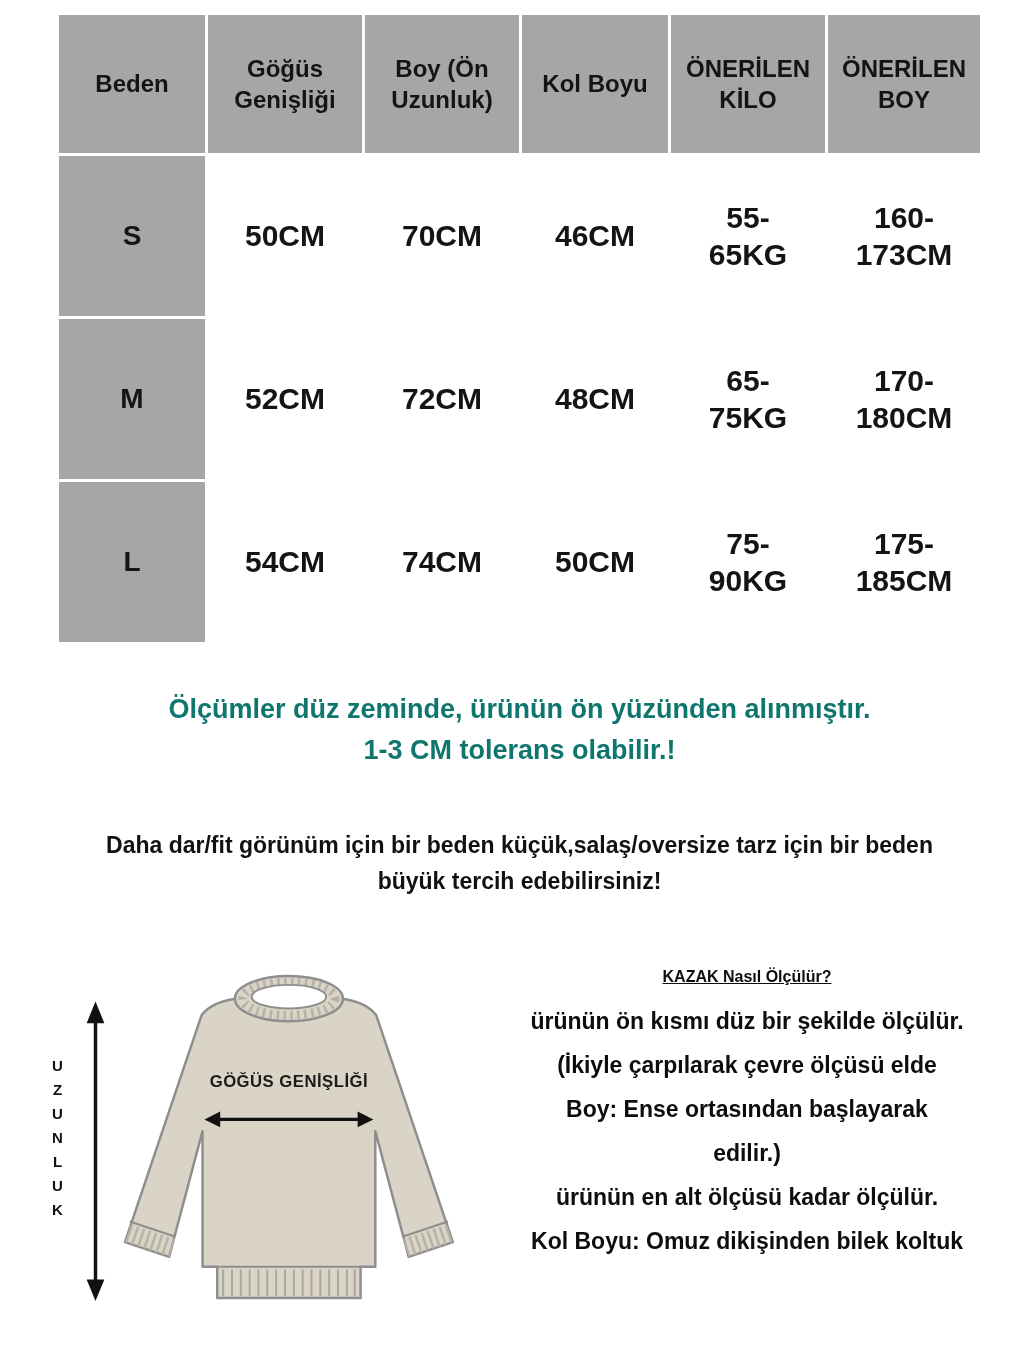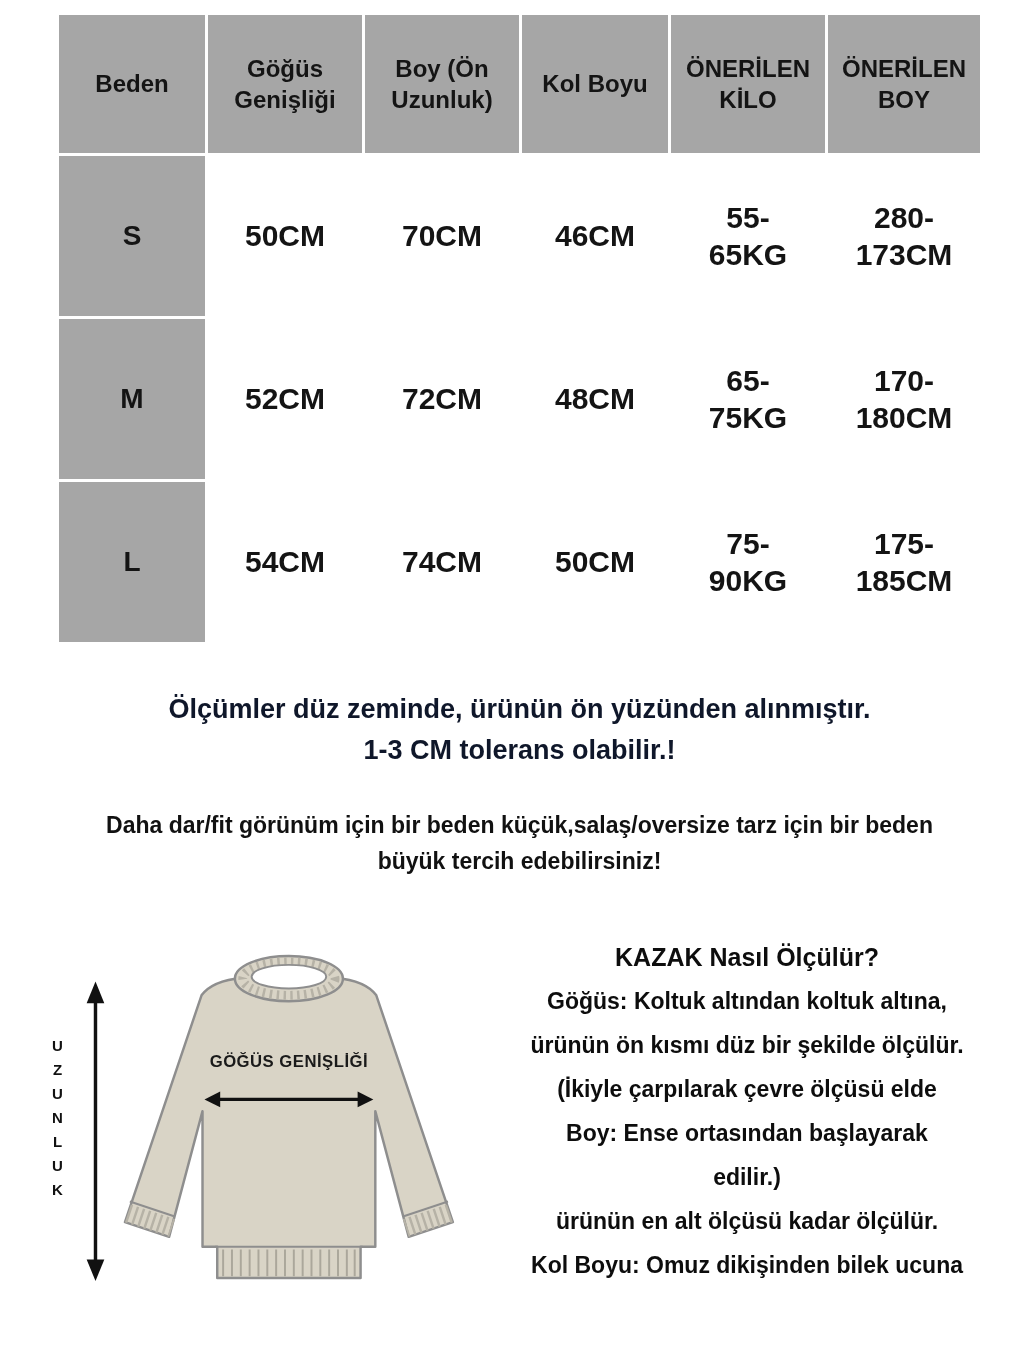--- a/index.html
+++ b/index.html
@@ -28,45 +28,45 @@
     background:#a6a6a6; font-size:28px;
   }
   .size-table tbody td {
     font-size:30px; line-height:1.25; padding:0 24px;
     background:#ffffff;
   }
 
   
   .tolerance {
     margin-top:44px; text-align:center;
-    font-size:27px; line-height:1.5; color:#0f172a;
+    font-size:27px; line-height:1.5; color:#0f766e;
   }
 
   
   .fit-note {
-    margin:38px auto 0 auto; max-width:900px;
+    margin:58px auto 0 auto; max-width:900px;
     text-align:center; font-size:23px; line-height:1.55; color:#111111;
   }
 
   
   .bottom { margin-top:50px; display:flex; align-items:flex-start; }
   .diagram {
     width:490px; display:flex; justify-content:center;
     padding-left:30px;
   }
   .uzunluk {
     writing-mode:vertical-rl; text-orientation:upright;
     font-size:15px; letter-spacing:7px; align-self:center;
     margin-right:2px; color:#111111;
   }
   .guide {
     width:530px; padding:6px 26px 0 0; text-align:center;
     font-size:23px; line-height:44px; color:#0d0d0d;
   }
-  .guide-title { font-size:25px; }
+  .guide-title { font-size:16px;text-decoration:underline; }
   svg text {
     font-family:"Liberation Sans", sans-serif; font-weight:700;
   }
 </style>
 </head>
 <body>
 
 <div class="page">
 
   <table class="size-table">
@@ -88,21 +88,21 @@
         <th>ÖNERİLEN BOY</th>
       </tr>
     </thead>
     <tbody>
       <tr>
         <th>S</th>
         <td>50CM</td>
         <td>70CM</td>
         <td>46CM</td>
         <td>55-65KG</td>
-        <td>280-173CM</td>
+        <td>160-173CM</td>
       </tr>
       <tr>
         <th>M</th>
         <td>52CM</td>
         <td>72CM</td>
         <td>48CM</td>
         <td>65-75KG</td>
         <td>170-180CM</td>
       </tr>
       <tr>
@@ -157,23 +157,22 @@
         <g fill="#111111">
           <line x1="153" y1="170" x2="297" y2="170" stroke="#111111" stroke-width="3.5"></line>
           <polygon points="139,170 155,162 155,178"></polygon>
           <polygon points="311,170 295,162 295,178"></polygon>
         </g>
       </svg>
     </div>
 
     <div class="guide">
       <div class="guide-title">KAZAK Nasıl Ölçülür?</div>
-      <div class="guide-line">Göğüs: Koltuk altından koltuk altına,</div>
       <div class="guide-line">ürünün ön kısmı düz bir şekilde ölçülür.</div>
       <div class="guide-line">(İkiyle çarpılarak çevre ölçüsü elde</div>
       <div class="guide-line">Boy: Ense ortasından başlayarak</div>
       <div class="guide-line">edilir.)</div>
       <div class="guide-line">ürünün en alt ölçüsü kadar ölçülür.</div>
-      <div class="guide-line">Kol Boyu: Omuz dikişinden bilek ucuna</div>
+      <div class="guide-line">Kol Boyu: Omuz dikişinden bilek koltuk</div>
     </div>
 
   </div>
 </div>
 
 </body></html>

